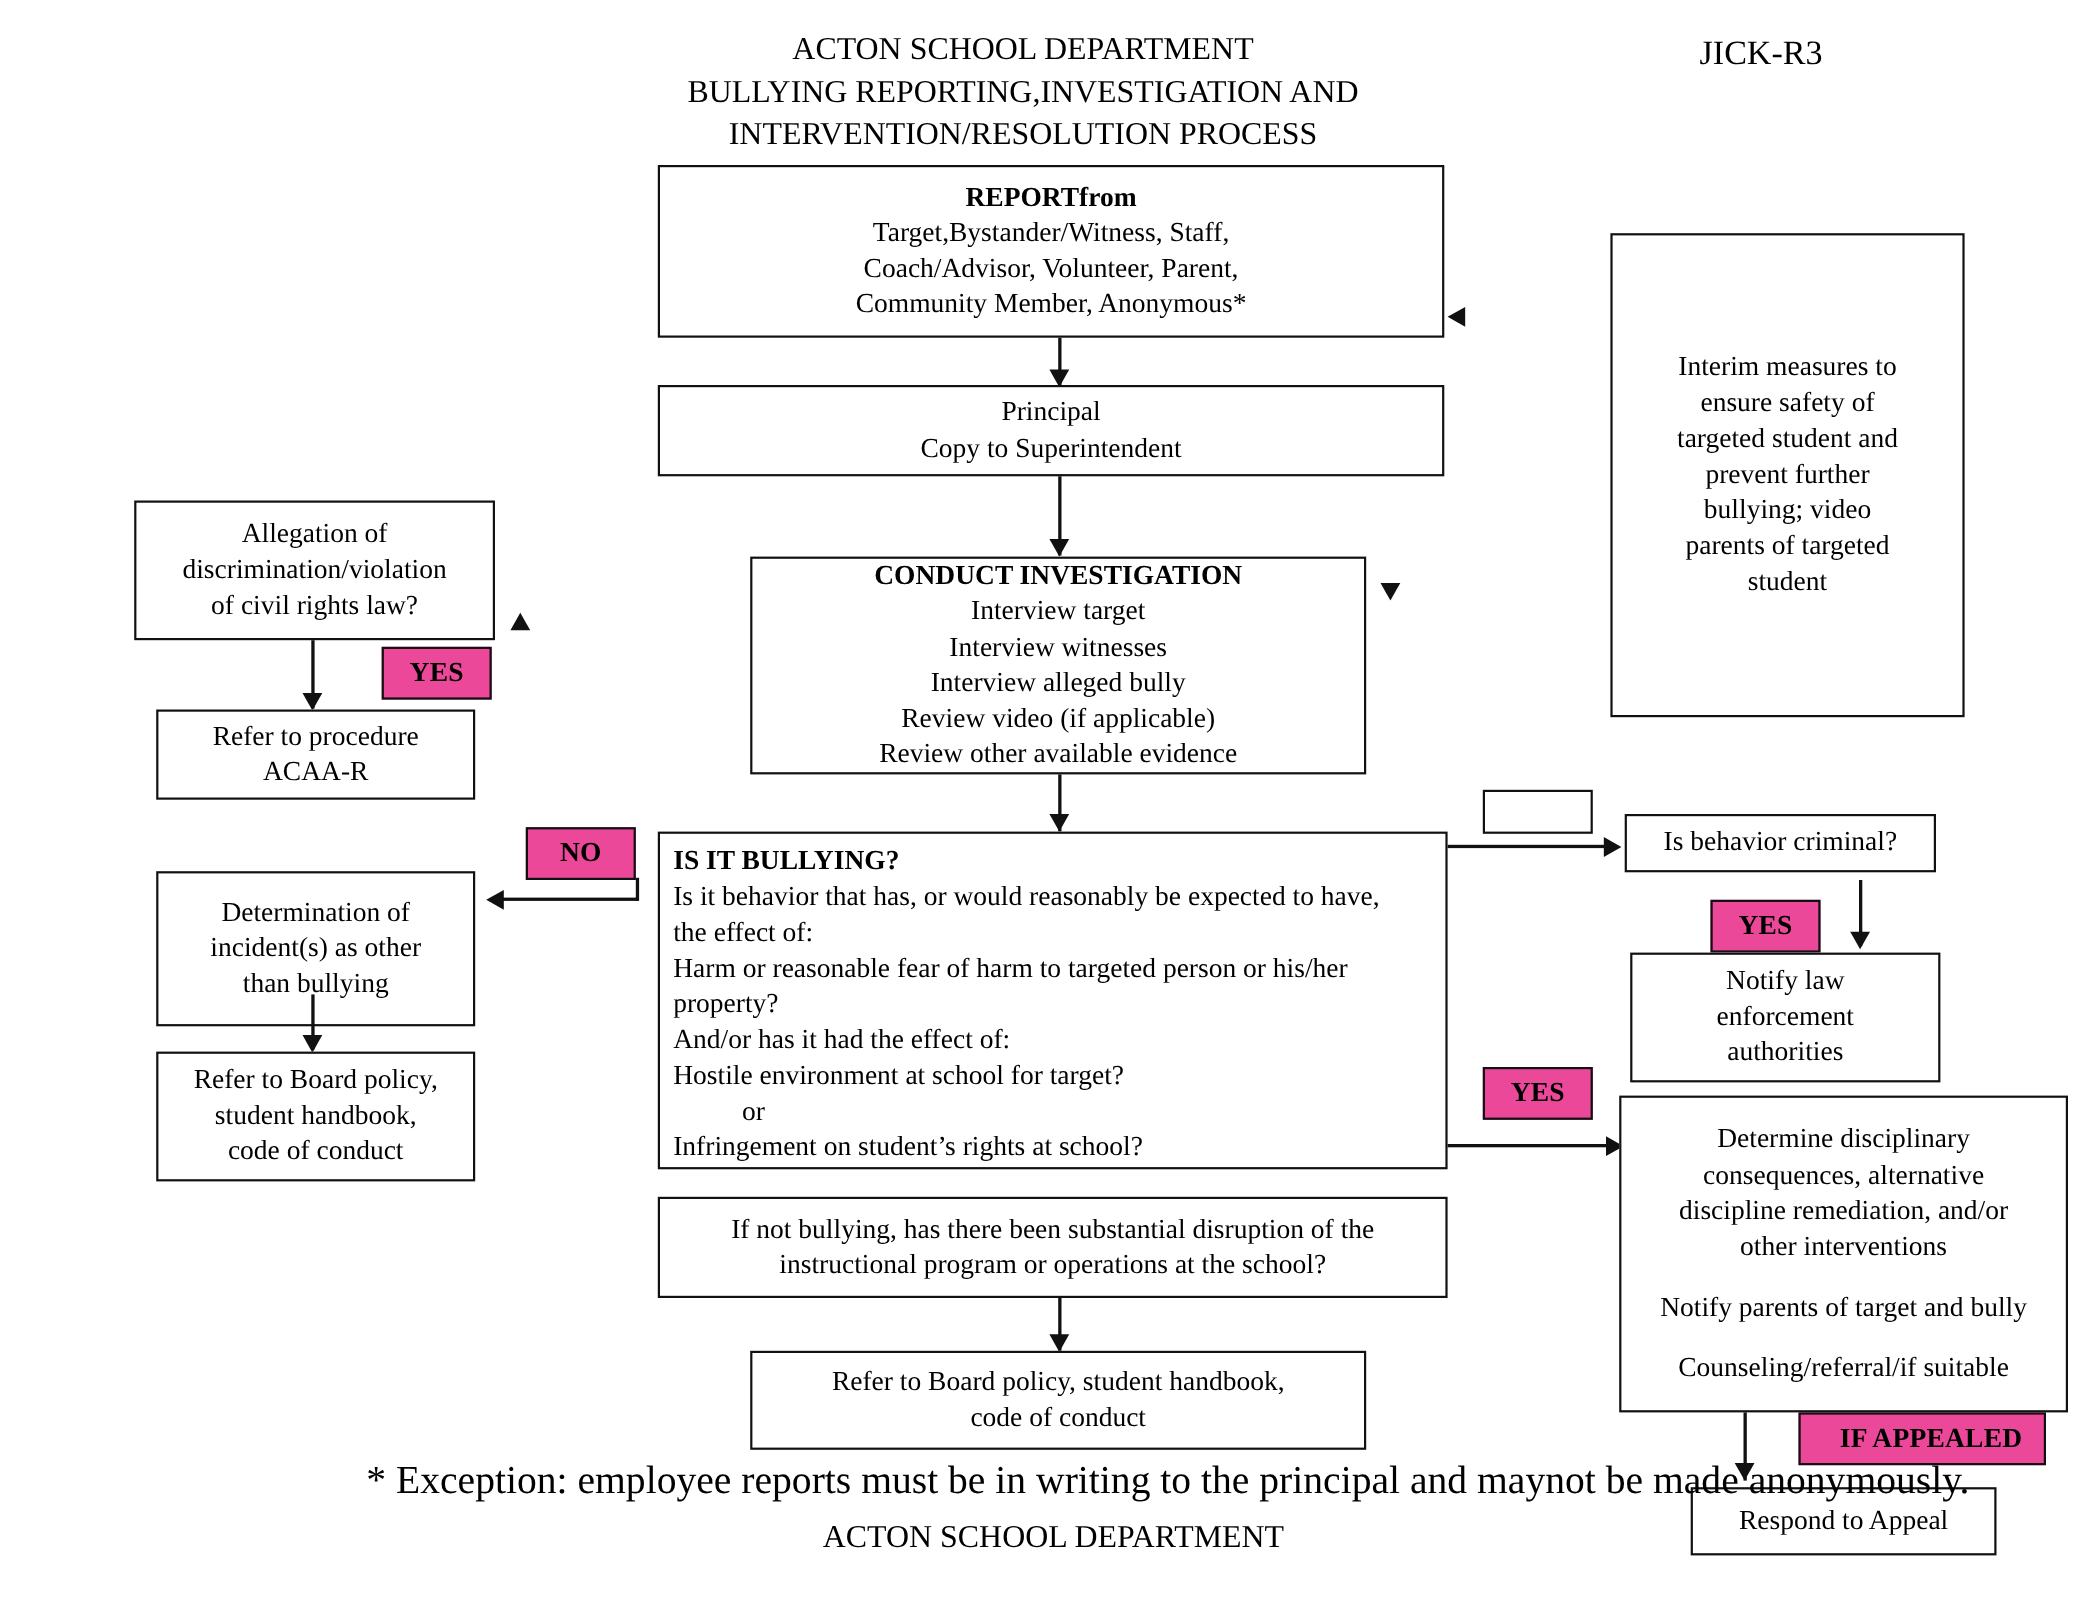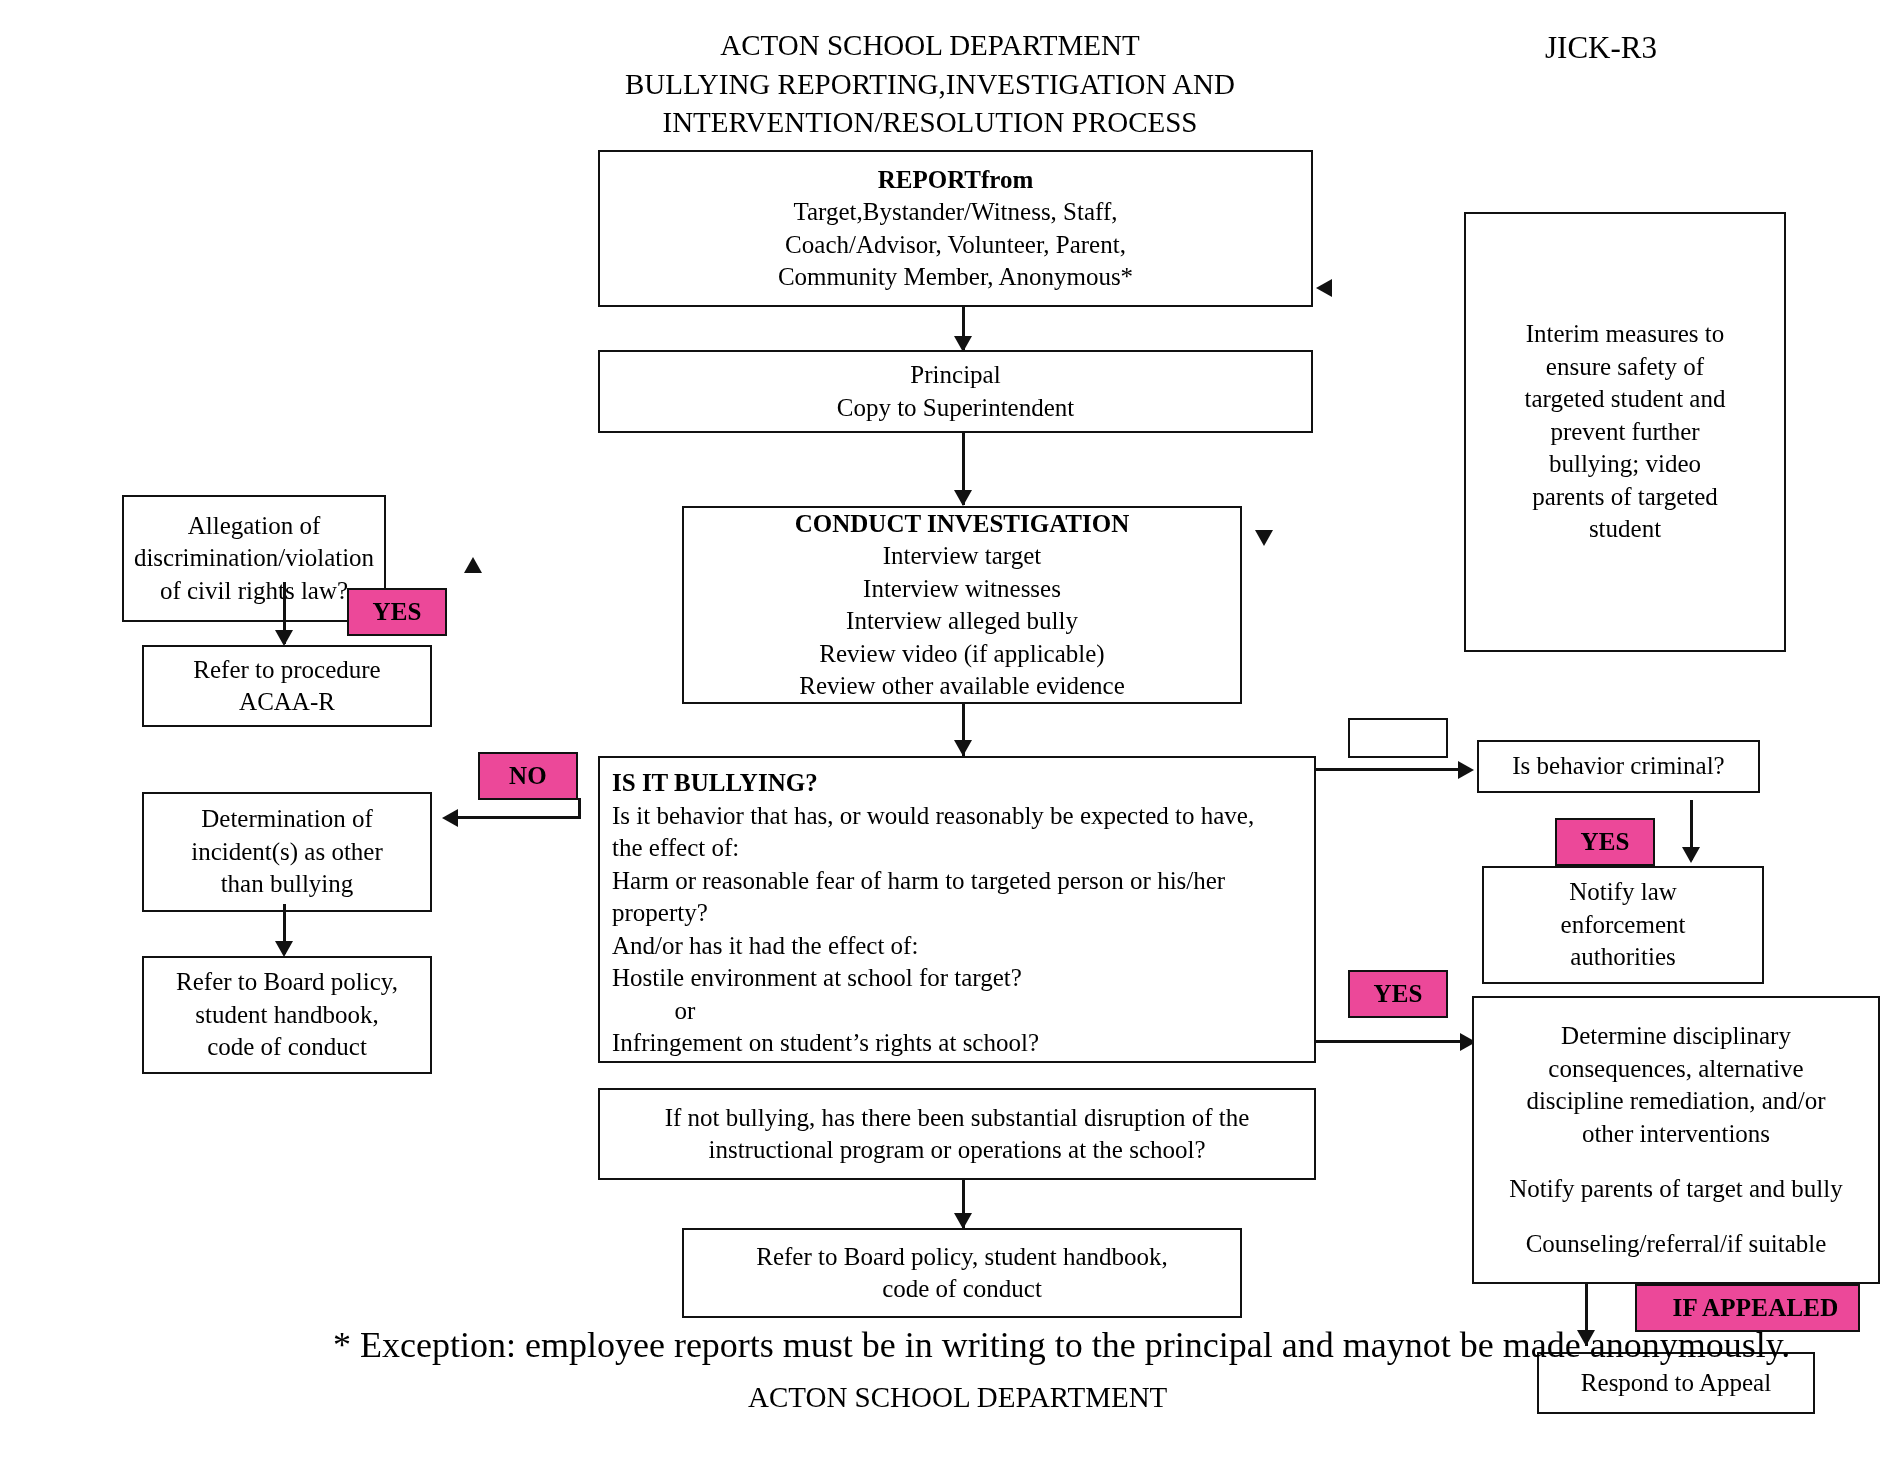--- a/index.html
+++ b/index.html
@@ -140,21 +140,21 @@
   <div class="box" style="left:1464px; top:212px; width:322px; height:440px;">
     <div>Interim measures to</div>
     <div>ensure safety of</div>
     <div>targeted student and</div>
     <div>prevent further</div>
     <div>bullying; video</div>
     <div>parents of targeted</div>
     <div>student</div>
   </div>
 
-  <div class="box" style="left:122px; top:455px; width:264px; height:127px;margin-top:40px;">
+  <div class="box" style="left:122px; top:455px; width:328px; height:127px;">
     <div>Allegation of</div>
     <div>discrimination/violation</div>
     <div>of civil rights law?</div>
   </div>
 
   <div class="arrow a-up" style="left:464px; top:557px;"></div>
 
   <div class="lbl" style="left:347px; top:588px; width:100px; height:48px;">YES</div>
 
   <div class="ln vln" style="left:283px; top:582px; height:62px;"></div>
@@ -179,21 +179,21 @@
     <div style="white-space:pre;">          or</div>
     <div>Infringement on student’s rights at school?</div>
   </div>
 
   <div class="lbl" style="left:478px; top:752px; width:100px; height:48px;">NO</div>
 
   <div class="ln vln" style="left:578px; top:798px; height:21px;"></div>
   <div class="ln hln" style="left:455px; top:816px; width:125px;"></div>
   <div class="arrow a-left" style="left:442px; top:809px;"></div>
 
-  <div class="box" style="left:142px; top:792px; width:290px; height:120px;">
+  <div class="box" style="left:142px; top:792px; width:290px; height:141px;">
     <div>Determination of</div>
     <div>incident(s) as other</div>
     <div>than bullying</div>
   </div>
 
   <div class="ln vln" style="left:283px; top:904px; height:50px;"></div>
   <div class="arrow a-down" style="left:275px; top:941px;"></div>
 
   <div class="box" style="left:142px; top:956px; width:290px; height:118px;">
     <div>Refer to Board policy,</div>

